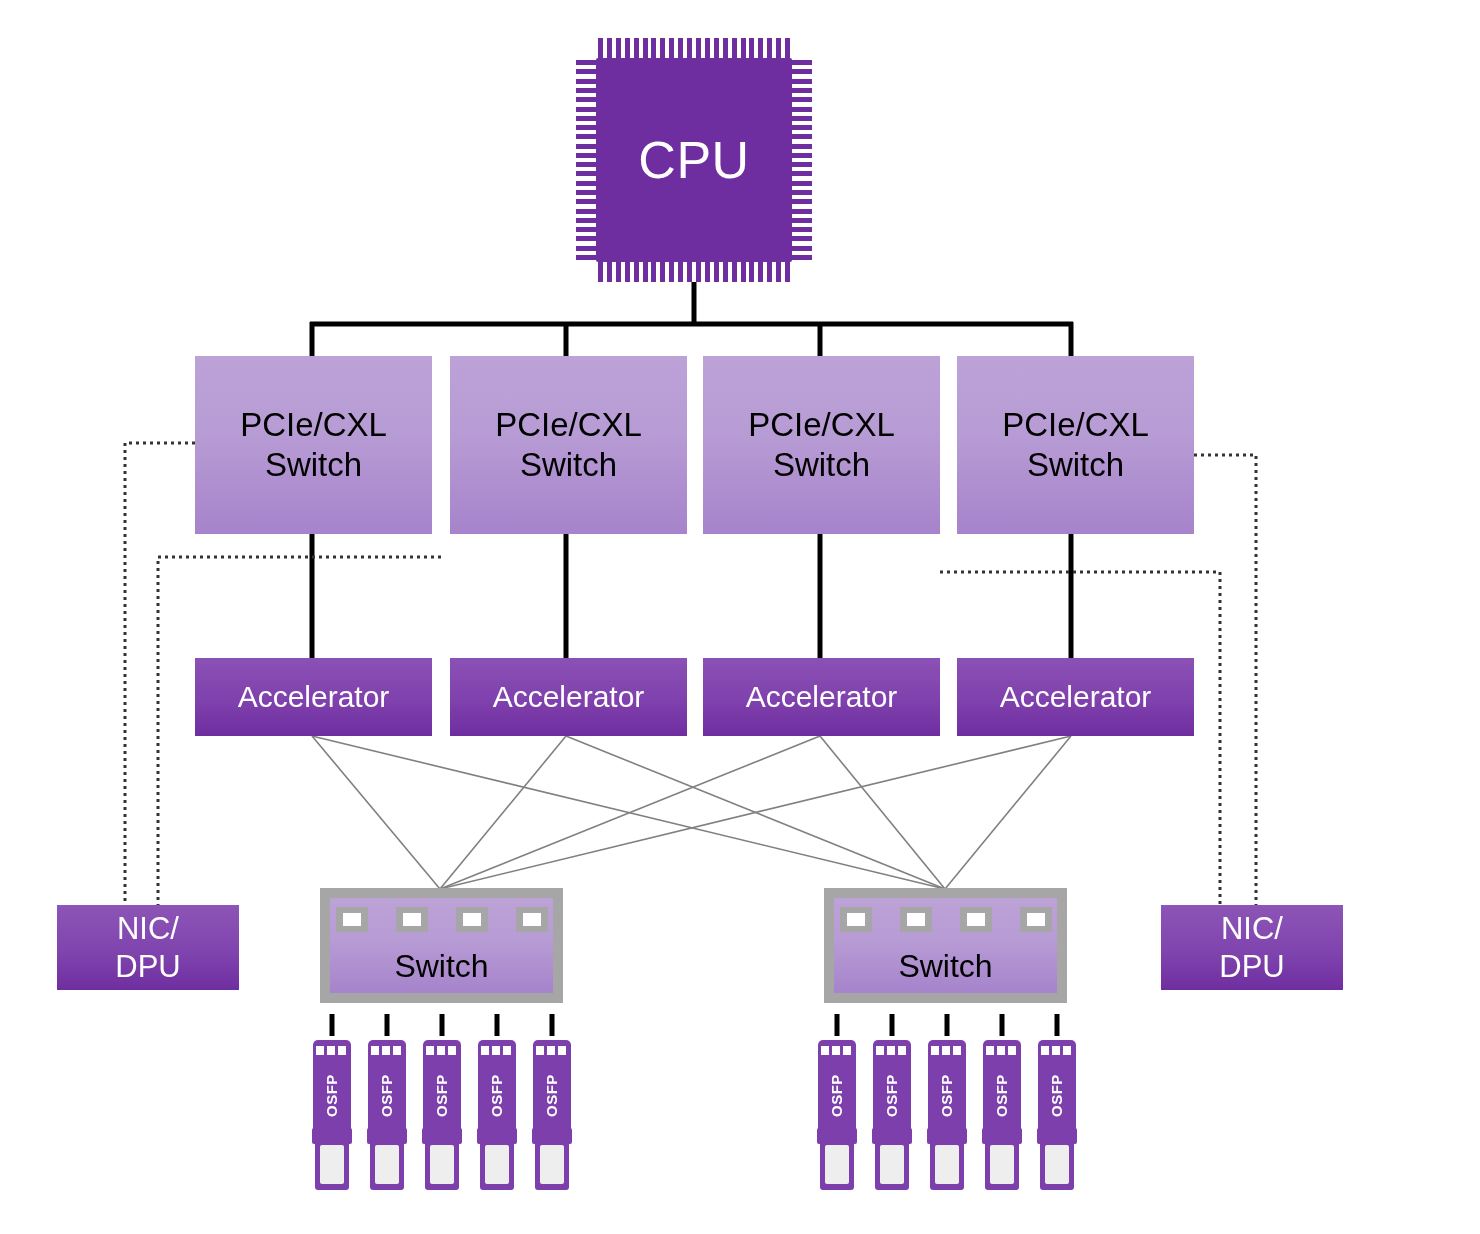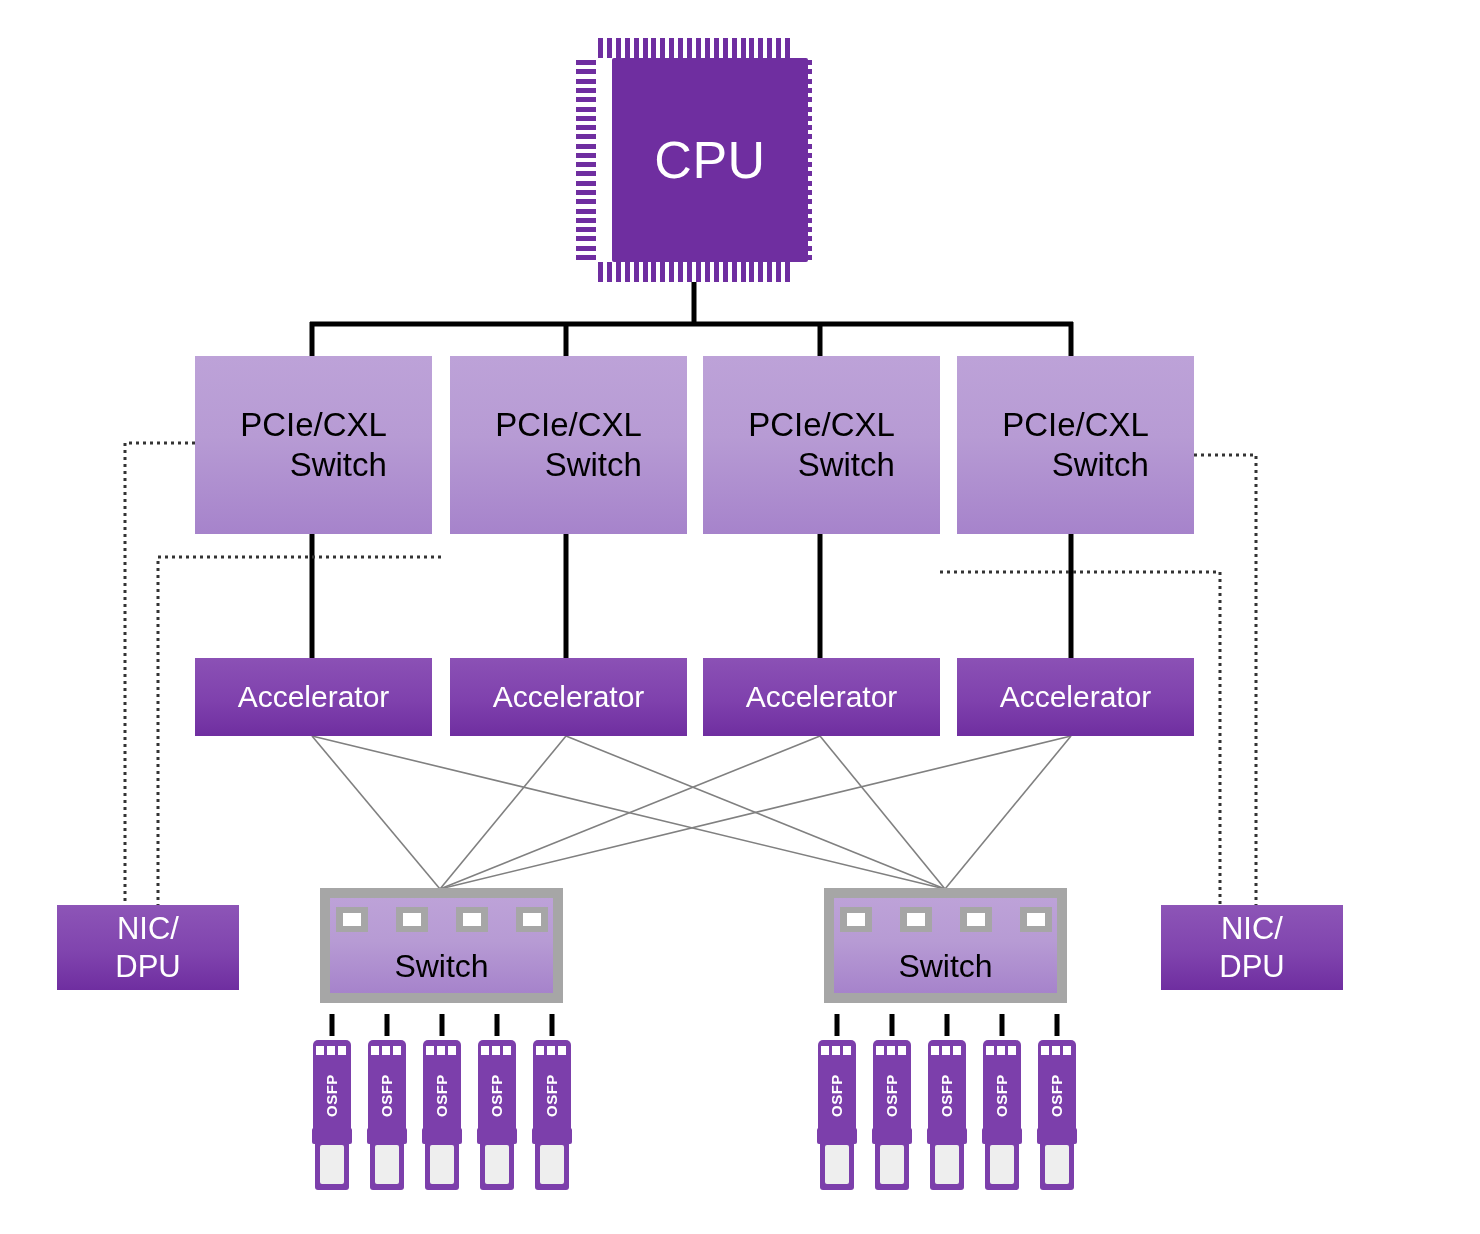--- a/index.html
+++ b/index.html
@@ -44,21 +44,20 @@
     align-items: center;
     justify-content: center;
     text-align: center;
     line-height: 1.22;
   }
 
   .pcie-box {
     font-size: 33px;
     color: #000000;
     background: linear-gradient(to bottom, #bda2d8 0%, #b79bd4 45%, #a683cb 100%);
-    text-align: right;
   }
   .accel-box {
     font-size: 30px;
     color: #ffffff;
     background: linear-gradient(to bottom, #8b51b5 0%, #7f41ad 55%, #6f2ea0 100%);
   }
   .nic-box {
     font-size: 31px;
     color: #ffffff;
     background: linear-gradient(to bottom, #8d55b7 0%, #8044ae 55%, #6f2ea0 100%);
@@ -310,21 +309,21 @@
         <div class="cpu-pin" style="left: 216px; top: 142.682px; width: 20px; height: 5px; background: rgb(111, 46, 160);"></div>
         <div class="cpu-pin" style="left: 216px; top: 151.955px; width: 20px; height: 5px; background: rgb(111, 46, 160);"></div>
         <div class="cpu-pin" style="left: 216px; top: 161.227px; width: 20px; height: 5px; background: rgb(111, 46, 160);"></div>
         <div class="cpu-pin" style="left: 216px; top: 170.5px; width: 20px; height: 5px; background: rgb(111, 46, 160);"></div>
         <div class="cpu-pin" style="left: 216px; top: 179.773px; width: 20px; height: 5px; background: rgb(111, 46, 160);"></div>
         <div class="cpu-pin" style="left: 216px; top: 189.045px; width: 20px; height: 5px; background: rgb(111, 46, 160);"></div>
         <div class="cpu-pin" style="left: 216px; top: 198.318px; width: 20px; height: 5px; background: rgb(111, 46, 160);"></div>
         <div class="cpu-pin" style="left: 216px; top: 207.591px; width: 20px; height: 5px; background: rgb(111, 46, 160);"></div>
         <div class="cpu-pin" style="left: 216px; top: 216.864px; width: 20px; height: 5px; background: rgb(111, 46, 160);"></div>
       </div>
-    <div class="cpu-body" style="left:36px; top:20px; width:196px; height:204px; background:#6f2ea0;text-align:right;">CPU</div>
+    <div class="cpu-body" style="left:20px; top:20px; width:196px; height:204px; background:#6f2ea0;text-align:right;">CPU</div>
   </div>
 
   <div class="boxlabel pcie-box" style="left:195px; top:356px; width:237px; height:178px;">
     <span>
       <span>PCIe/CXL</span><br>
       <span>Switch</span>
     </span>
   </div>
   <div class="boxlabel pcie-box" style="left:450px; top:356px; width:237px; height:178px;">
     <span>

